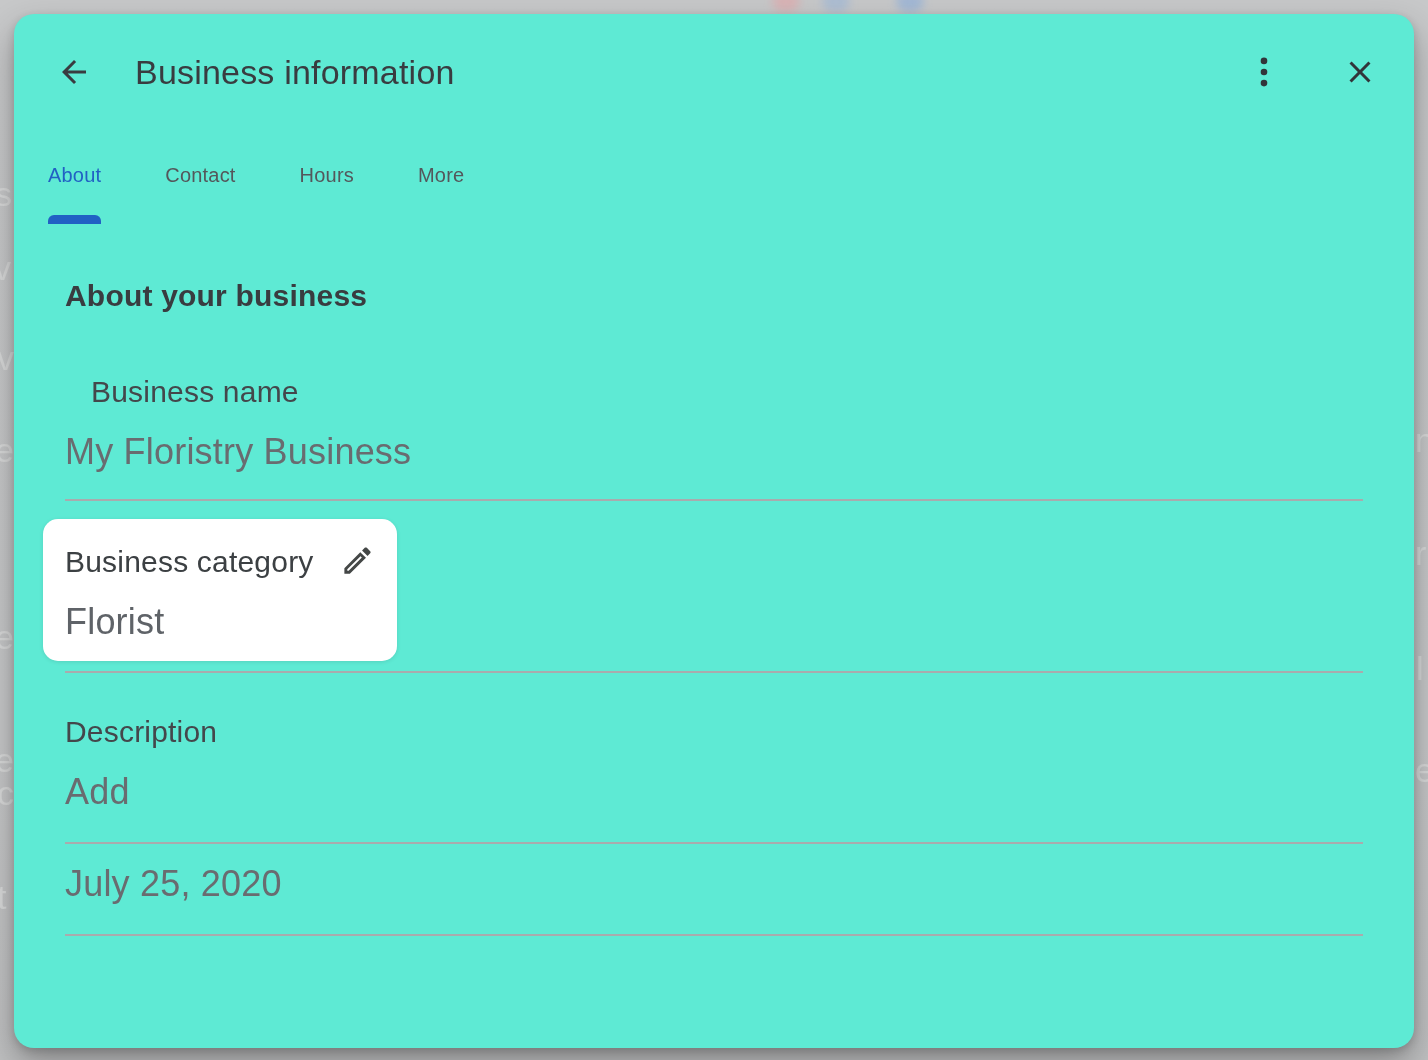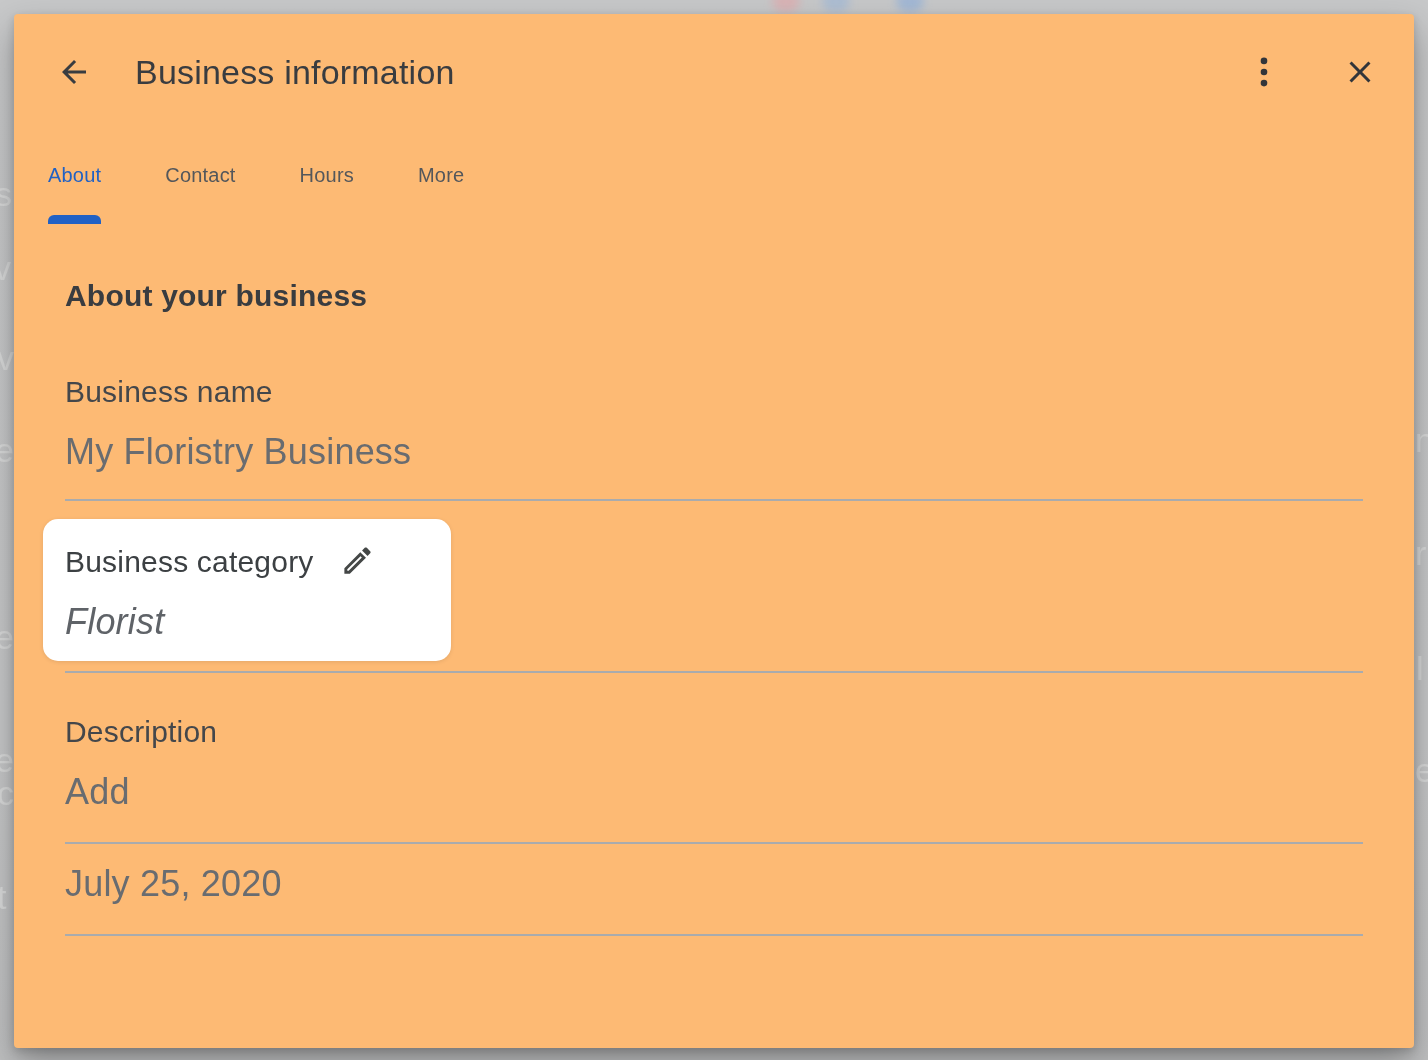--- a/index.html
+++ b/index.html
@@ -33,22 +33,22 @@
   }
 
   
   .dialog {
     position: absolute;
     z-index: 2;
     left: 14px;
     top: 14px;
     width: 1400px;
     height: 1034px;
-    background: #fdba74;
-    border-radius: 4px;
+    background: #5eead4;
+    border-radius: 20px;
     box-shadow: 0 16px 34px rgba(0,0,0,0.30), 0 3px 8px rgba(0,0,0,0.16);
   }
 
   .dialog-header {
     display: flex;
     align-items: center;
     padding: 36px 36px 0 42px;
     height: 80px;
   }
   .icon-btn {
@@ -118,47 +118,47 @@
     line-height: 36px;
     letter-spacing: 0.2px;
     color: #696c70;
   }
   .divider {
     height: 2px;
     width: 100%;
     background: #a9abad;
     border: none;
   }
-  .m-label { margin-top: 56px; }
+  .m-label { margin-top: 56px; margin-left: 26px; }
   .m-div-1 { margin-top: 29px; }
   .m-card  { margin-top: 18px; }
   .m-div-2 { margin-top: 10px; }
   .m-label-3 { margin-top: 39px; }
   .m-div-3 { margin-top: 32px; }
   .m-label-4 { margin-top: 38px; }
   .m-div-4 { margin-top: 32px; }
 
   
   .highlight-card {
-    width: 408px;
+    width: 354px;
     height: 142px;
     margin-left: -22px;
     background: #ffffff;
     border-radius: 15px;
     padding: 23px 22px 0 22px;
     box-shadow: 0 1px 4px rgba(0,0,0,0.10);
     cursor: pointer;
   }
   .highlight-card .card-label-row {
     display: flex;
     align-items: center;
     gap: 26px;
   }
   .highlight-card .field-label { color: #3c4043; margin-top: 0; }
-  .highlight-card .field-value { color: #5f6368; font-style: italic; }
+  .highlight-card .field-value { color: #5f6368; }
 </style>
 </head>
 <body>
 
 <div>
   <span class="bg-fragment" style="top:177px; left:-5px;">s</span>
   <span class="bg-fragment" style="top:251px; left:-6px;">v</span>
   <span class="bg-fragment" style="top:341px; left:-22px;">ev</span>
   <span class="bg-fragment" style="top:433px; left:-22px;">ce</span>
   <span class="bg-fragment" style="top:620px; left:-22px;">ce</span>

